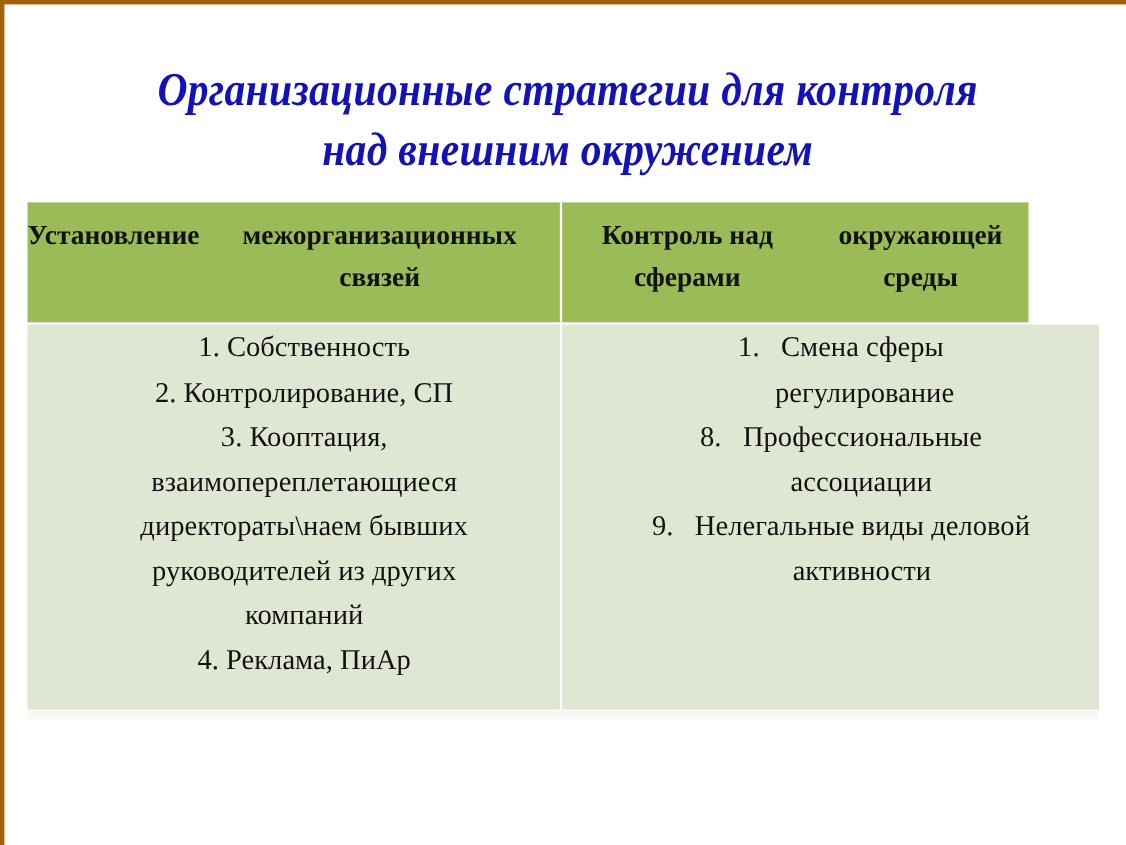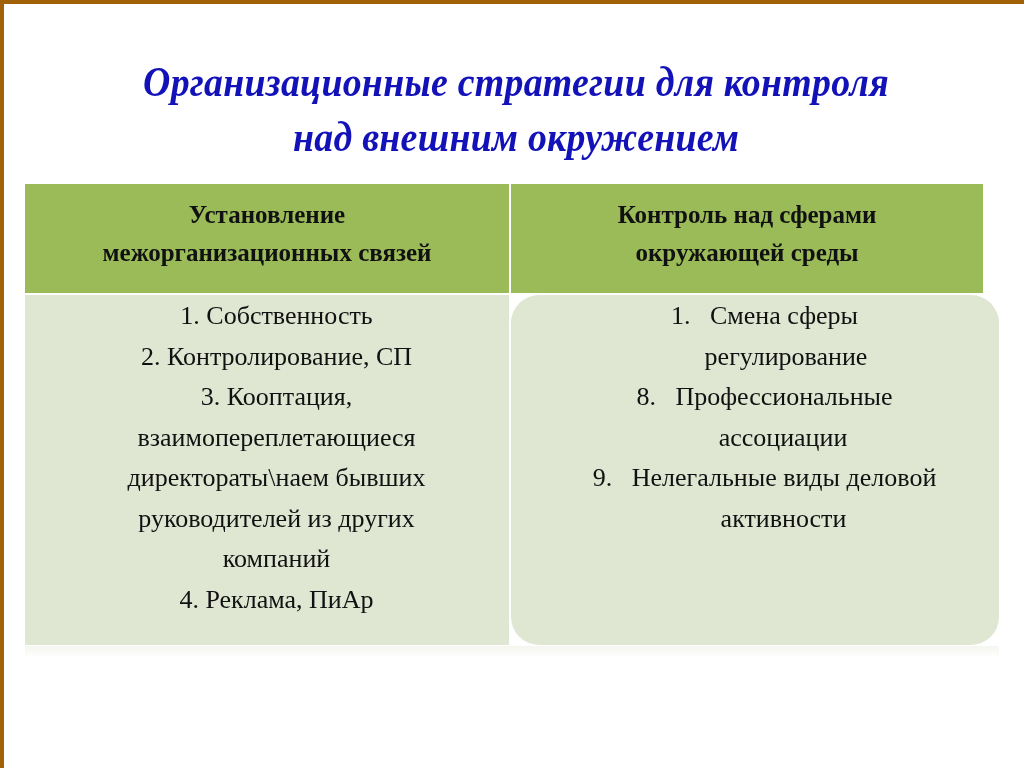--- a/index.html
+++ b/index.html
@@ -31,36 +31,36 @@
       width: 974px;
     }
     .row { display: flex; }
     .hcell {
       height: 109px;
       background: #9bbb59;
       color: #111111;
       font-weight: bold;
       font-size: 25px; line-height: 38px;
       text-align: center;
-      display: flex; flex-direction: column; justify-content: flex-start;
+      display: flex; flex-direction: row; justify-content: flex-start;
       padding-top: 12px; box-sizing: border-box;
     }
     .hcell.c1 { width: 486px; border-right: 2px solid #ffffff; }
-    .hcell.c2 { width: 472px; }
+    .hcell.c2 { width: 424px; }
     .header-row { border-bottom: 2px solid #ffffff; }
     .bcell {
       height: 350px;
       background: #dfe7d3;
       color: #111111;
       font-size: 26px; line-height: 40.5px;
       box-sizing: border-box;
       padding-top: 1px;
     }
     .bcell.c1 { width: 486px; border-right: 2px solid #ffffff; text-align: center; }
-    .bcell.c2 { width: 488px; border-radius: 28px; }
+    .bcell.c2 { width: 488px; }
     .line { display: block; white-space: pre; padding-left: 19px; }
     .c2 .line { text-align: center; }
     .shadow {
       position: absolute; left: 21px; top: 642px; width: 974px; height: 12px;
       background: linear-gradient(#f4f6ef, #ffffff);
     }
   </style>
 </head>
 <body>
 

